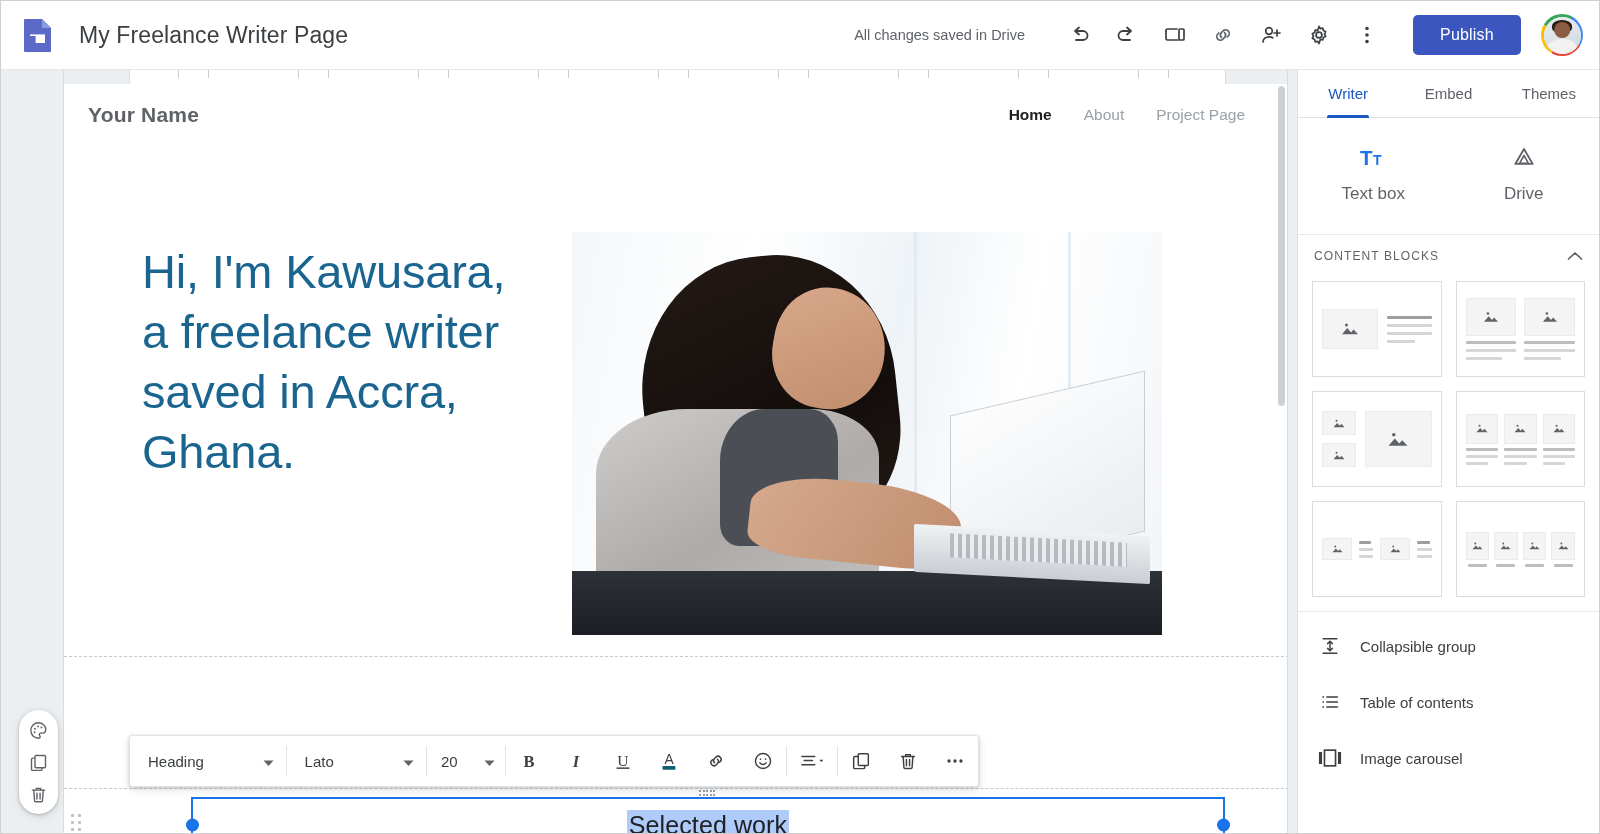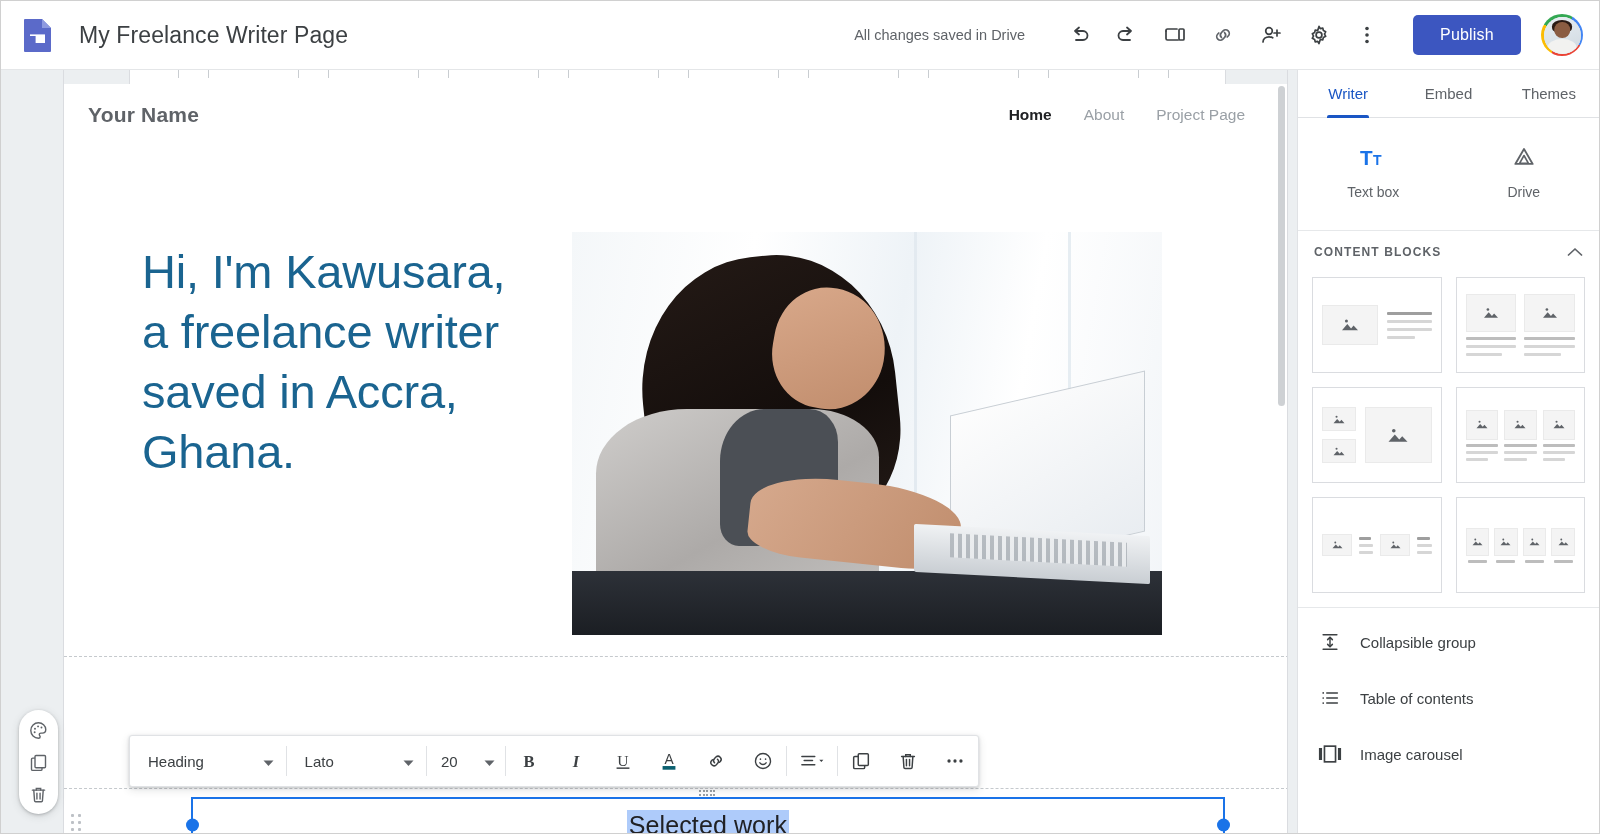--- a/index.html
+++ b/index.html
@@ -386,31 +386,31 @@
   .rp-quick {
     display: grid; grid-template-columns: 1fr 1fr;
     padding: 14px 0 18px 0;
   }
   .qi {
     display: flex; flex-direction: column;
     align-items: center; gap: 10px;
     padding: 12px 0;
     cursor: pointer;
   }
-  .qi .lbl { font-size: 14px; color: #5f6368; }
+  .qi .lbl { font-size: 17px; color: #5f6368; }
   .rp-divider { height: 1px; background: #e6e8ea; margin: 0; }
 
   .rp-section-head {
     display: flex; align-items: center;
     height: 42px; padding: 0 16px;
     cursor: pointer;
   }
   .rp-section-head .t {
     font-size: 12px; letter-spacing: 1.1px;
-    color: #5f6368; font-weight: 700;
+    color: #5f6368; font-weight: 400;
   }
   .rp-section-head .chev { margin-left: auto; }
 
   .blocks {
     display: grid; grid-template-columns: 1fr 1fr;
     gap: 14px 14px;
     padding: 4px 14px 14px 14px;
   }
   .blk {
     height: 96px; border: 1px solid #dadce0;

